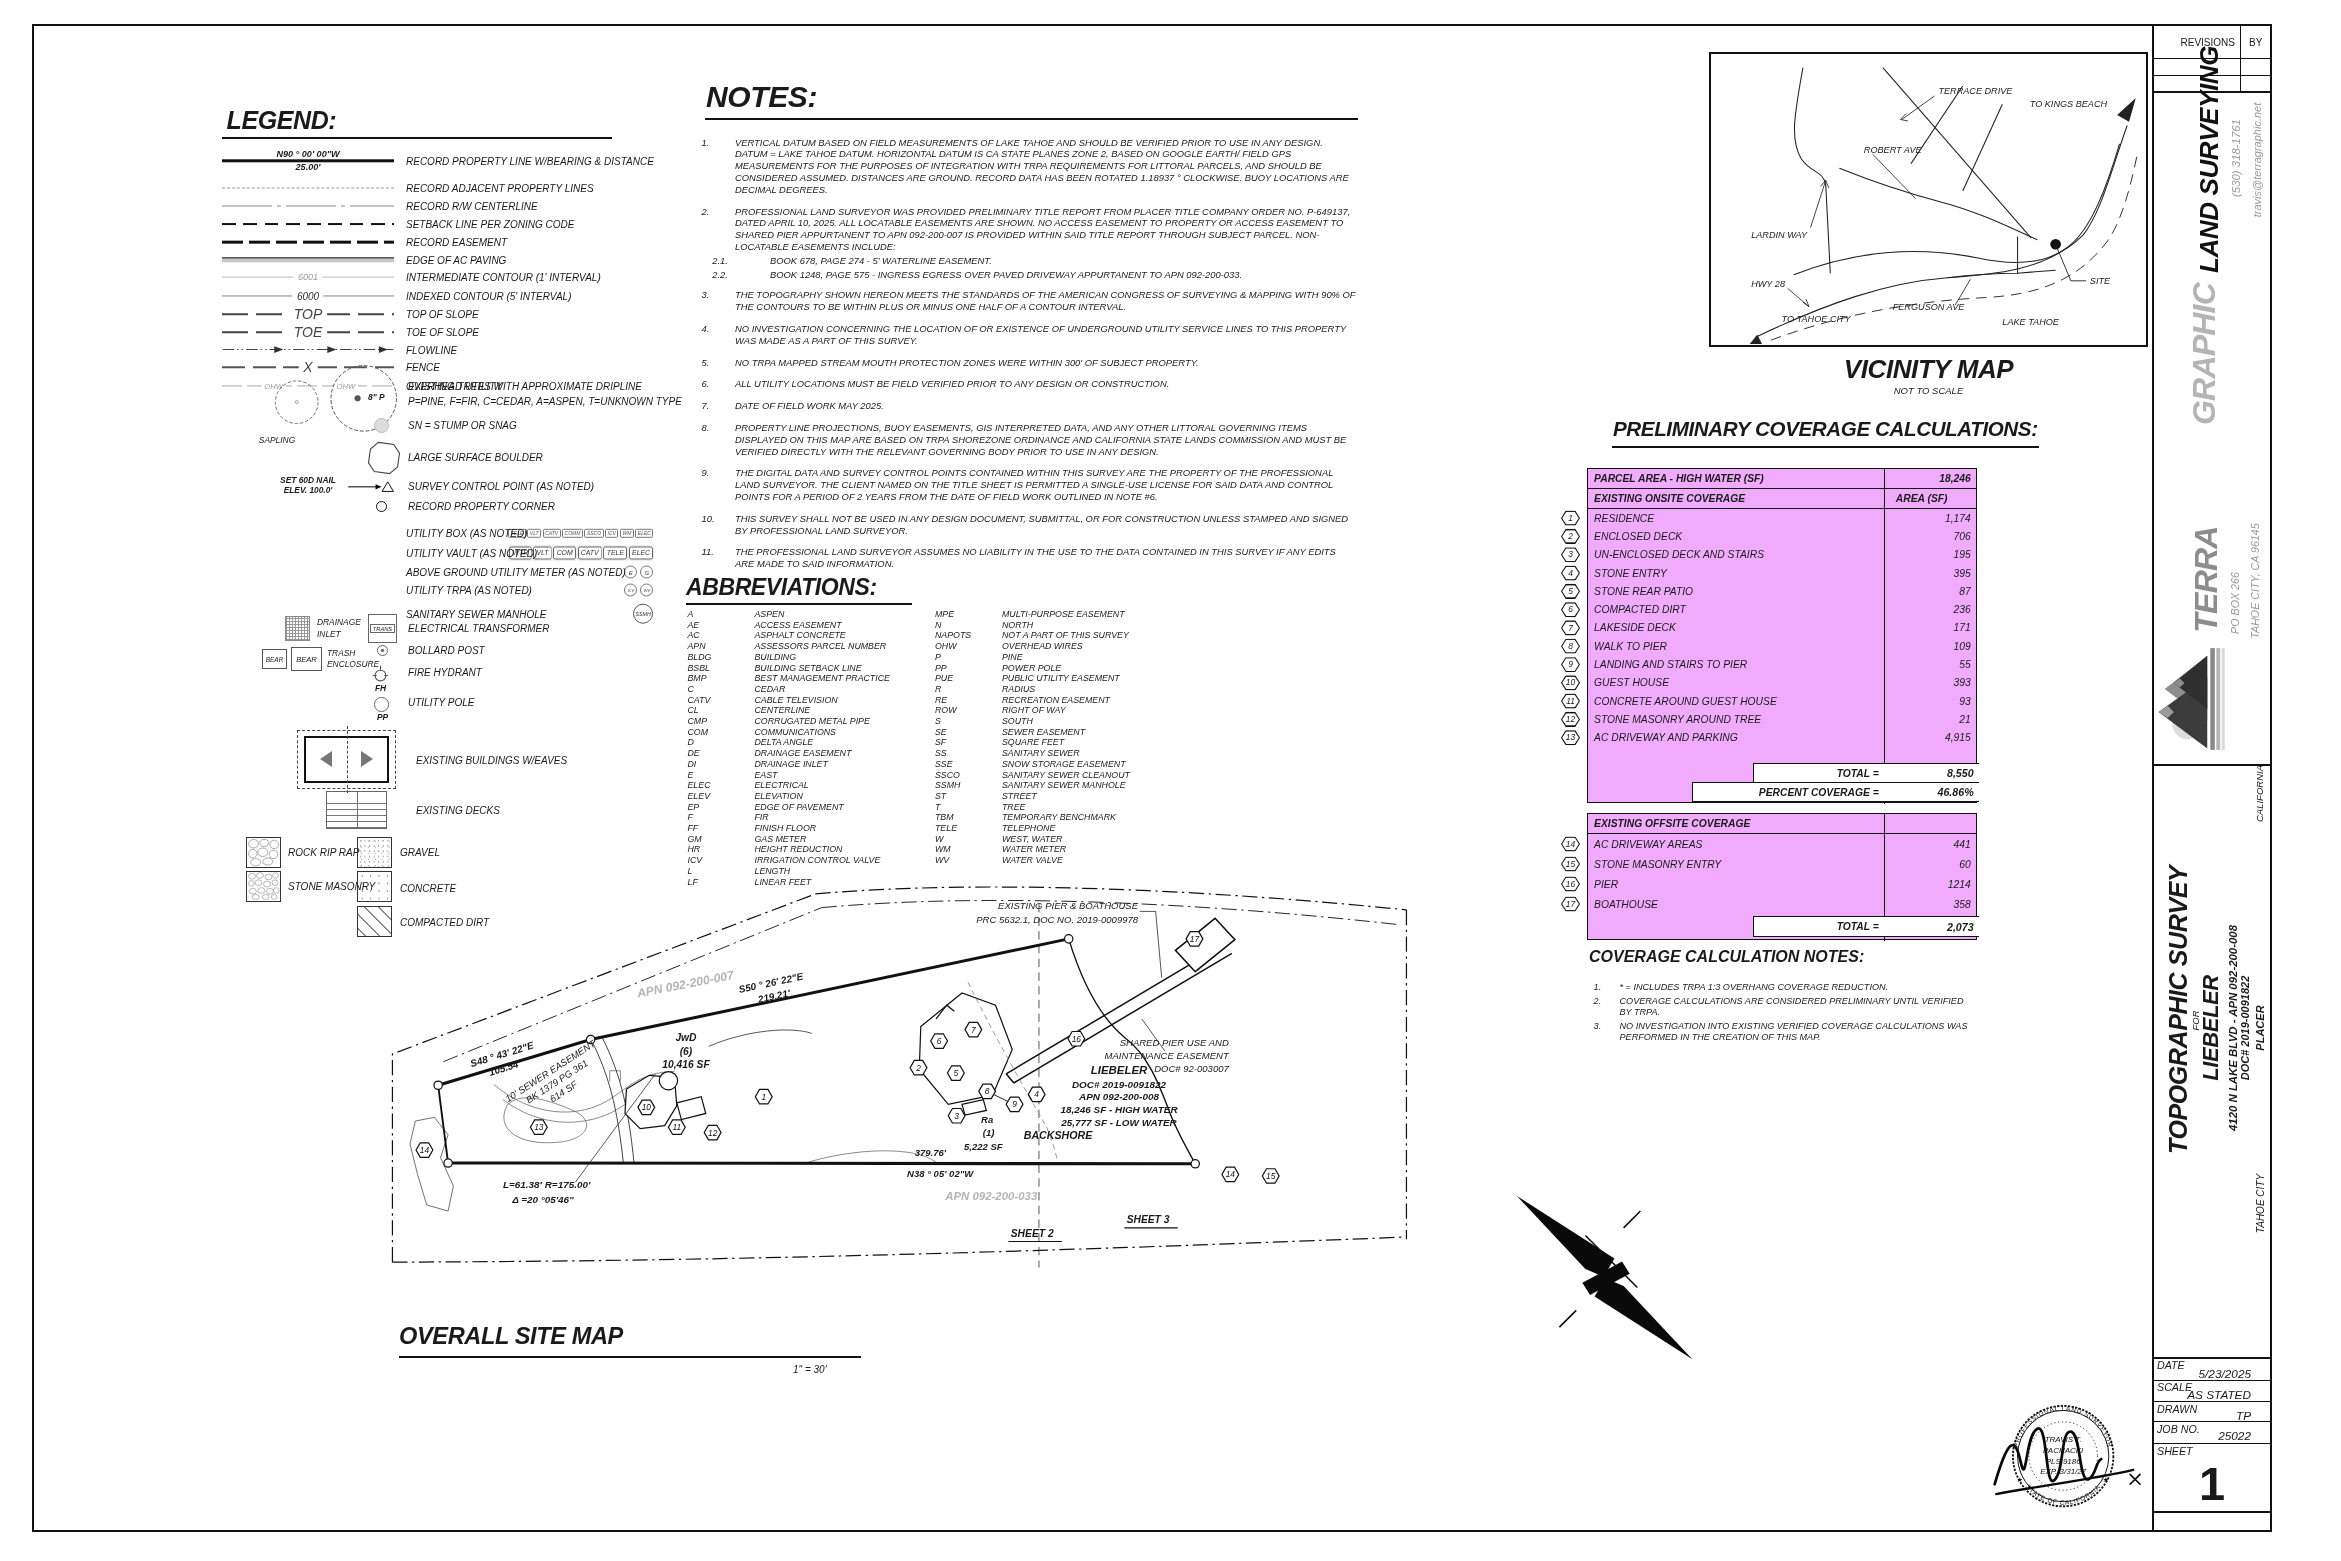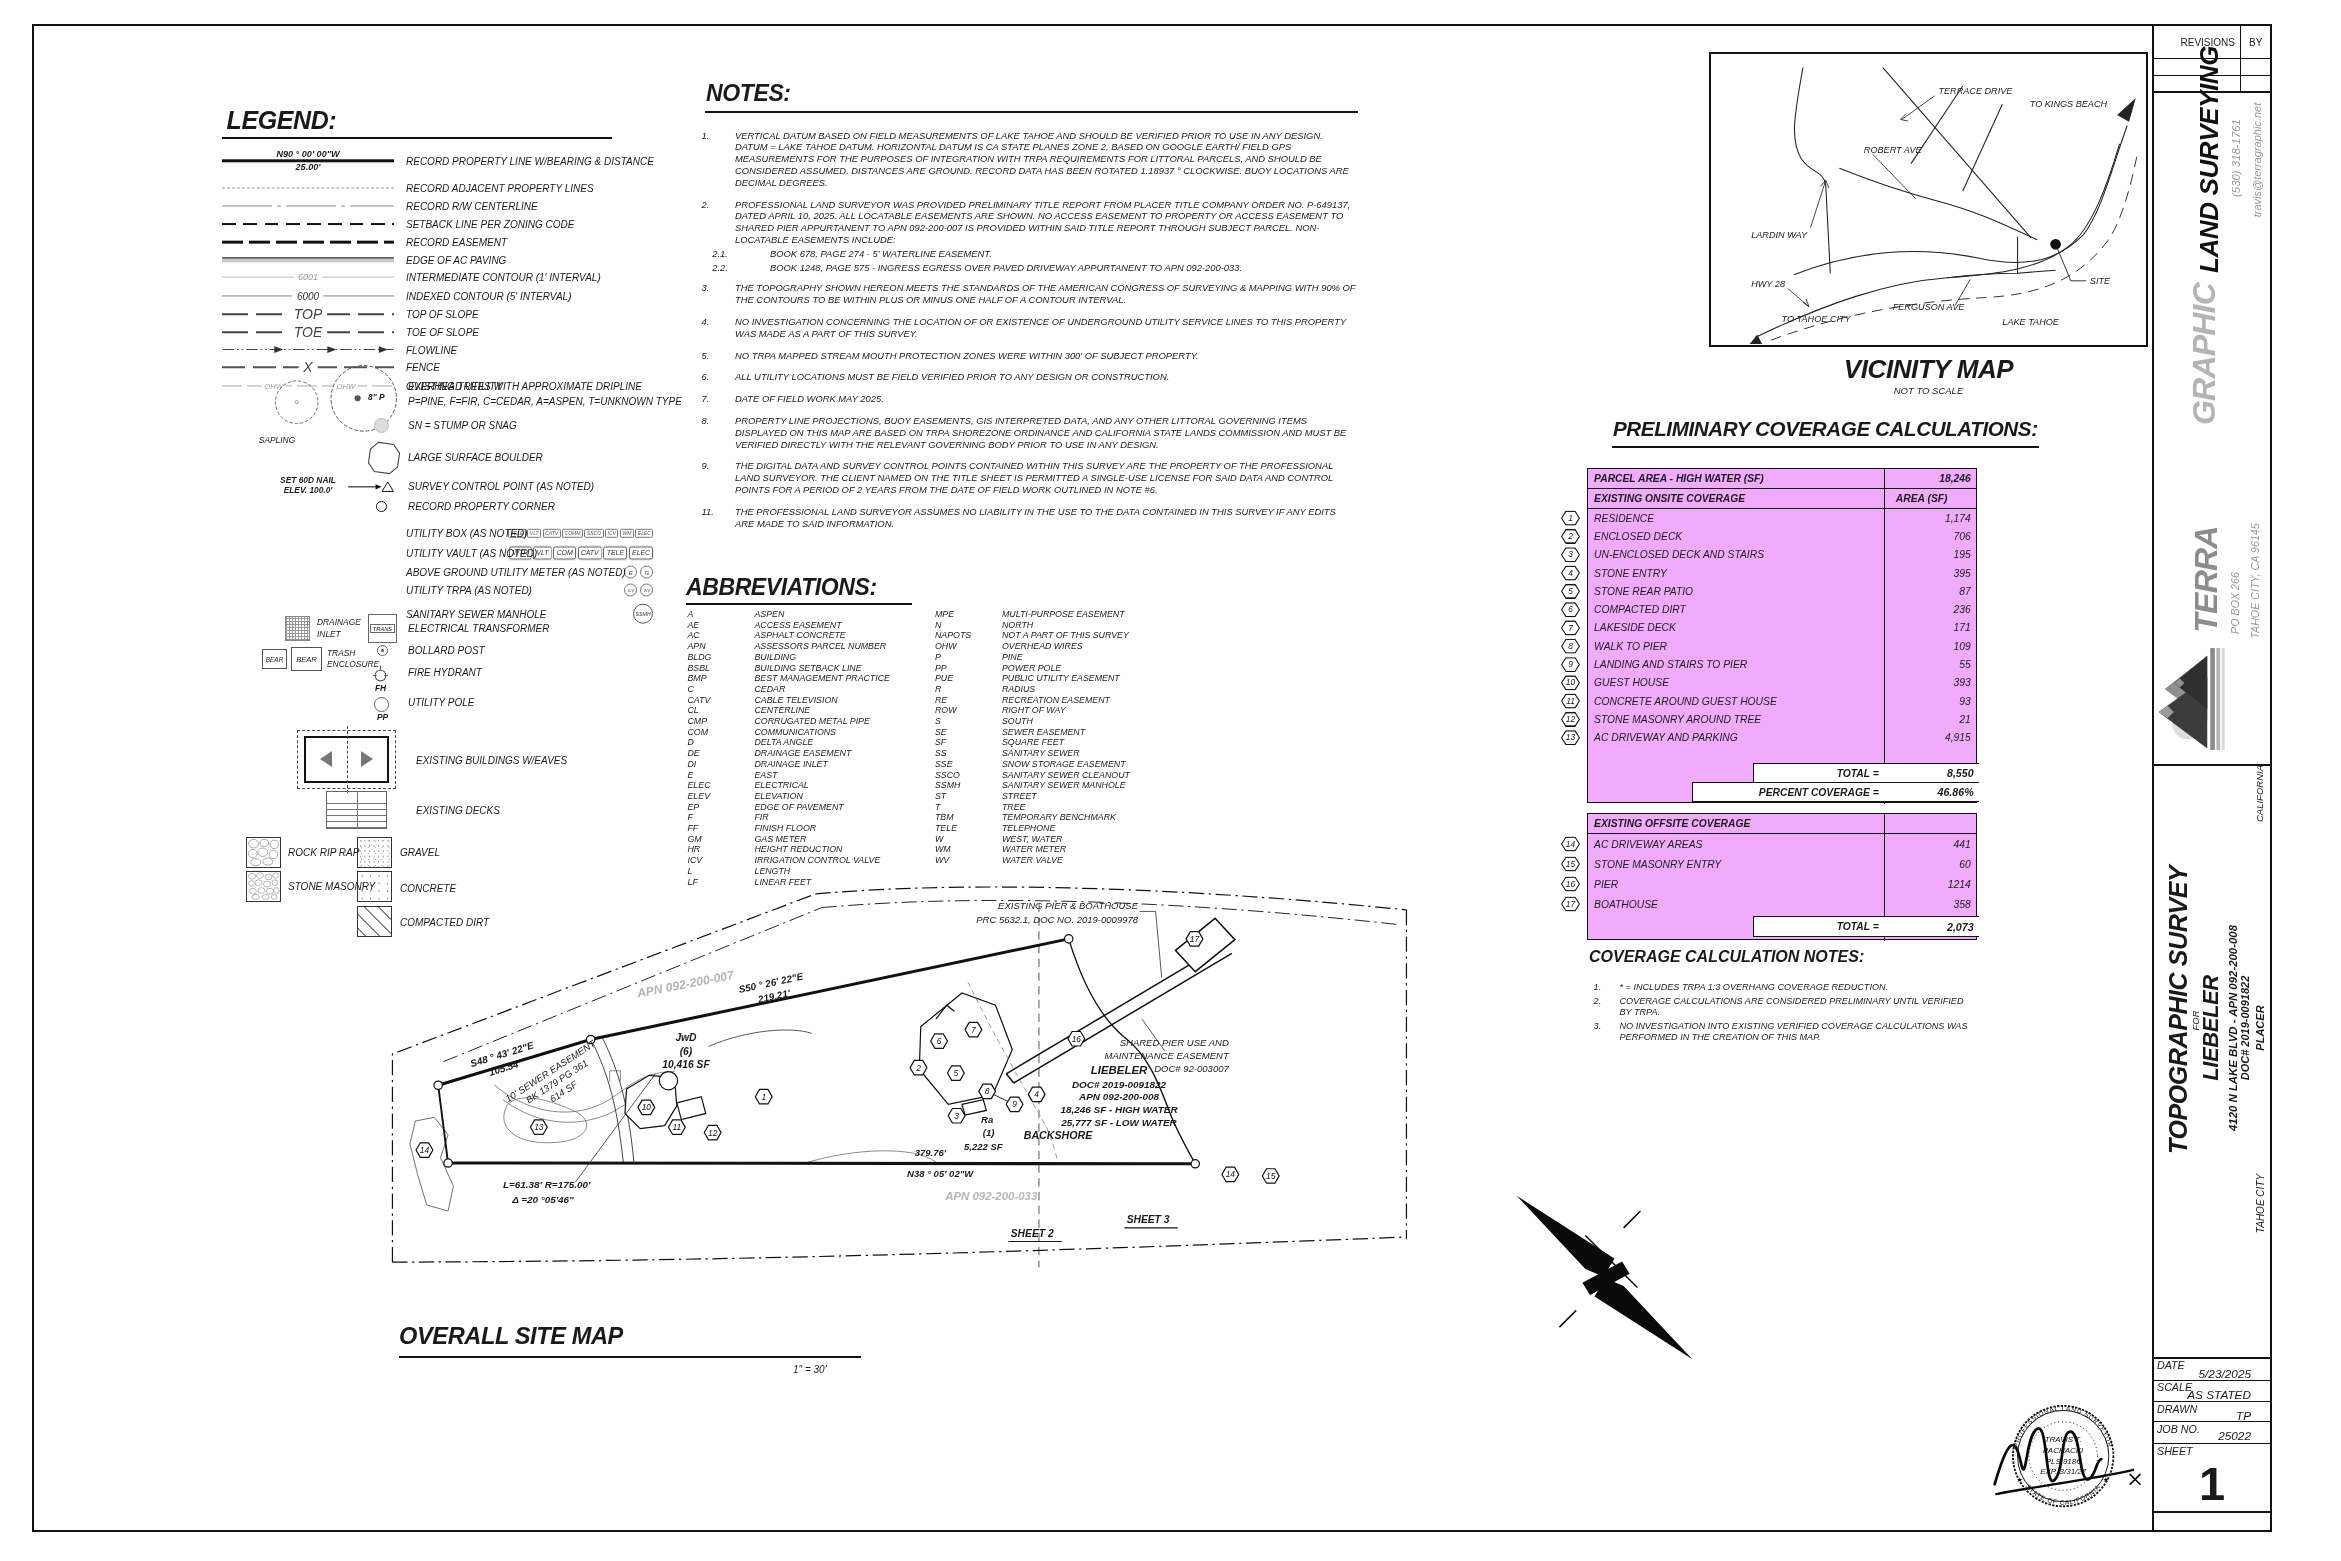--- a/index.html
+++ b/index.html
@@ -52,21 +52,21 @@
   .arrR{width:0;height:0;border-top:8.4px solid transparent;border-bottom:8.4px solid transparent;border-left:12.2px solid #777}
   .deckbox{width:61px;height:38px;border:0.8px solid #666;background:repeating-linear-gradient(0deg,#777 0 0.8px,transparent 0.8px 6.1px);position:relative}
   .deckbox::after{content:"";position:absolute;left:50%;top:0;bottom:0;border-left:0.8px solid #777}
   .surf{width:35px;height:30.5px;border:1.1px solid #333}
   .surf.gravel{background:radial-gradient(#777 0.8px,transparent 0.9px),radial-gradient(#999 0.6px,transparent 0.8px);background-size:6.9px 6.1px,4.6px 5.3px}
   .surf.concrete{background:radial-gradient(#888 0.7px,transparent 0.8px);background-size:8.4px 7.6px}
   .surf.dirt{background:repeating-linear-gradient(45deg,transparent 0 4.6px,#888 4.6px 5.7px,transparent 5.7px 10px)}
   .surflab{position:absolute;font-style:italic;font-size:10px;white-space:nowrap}
   
   #notes{position:absolute;left:700px;top:80px;width:656px}
-  #notes .hd{font-size:23px}
+  #notes .hd{font-size:30px}
   .note{display:flex;margin-bottom:10px;font-size:9.4px;line-height:11.8px;font-style:italic}
   .note .nn{flex:none;width:35px;padding-left:1.5px}
   .note .nt{flex:1}
   .note.sub{margin-top:-7.6px;margin-bottom:9.1px}
   .note.sub .nn{width:70px;padding-left:12.2px}
   
   #abbrev{position:absolute;left:686px;top:574px;width:671px}
   #abbrev .hd{font-size:23px}
   .abcol{position:absolute;top:35px;width:320px}
   .abrow{display:flex;font-size:8.8px;line-height:10.7px;font-style:italic}
@@ -398,20 +398,24 @@
     </div>
     <div class="note">
       <span class="nn">8.</span>
       <span class="nt">PROPERTY LINE PROJECTIONS, BUOY EASEMENTS, GIS INTERPRETED DATA, AND ANY OTHER LITTORAL GOVERNING ITEMS DISPLAYED ON THIS MAP ARE BASED ON TRPA SHOREZONE ORDINANCE AND CALIFORNIA STATE LANDS COMMISSION AND MUST BE VERIFIED DIRECTLY WITH THE RELEVANT GOVERNING BODY PRIOR TO USE IN ANY DESIGN.</span>
     </div>
     <div class="note">
       <span class="nn">9.</span>
       <span class="nt">THE DIGITAL DATA AND SURVEY CONTROL POINTS CONTAINED WITHIN THIS SURVEY ARE THE PROPERTY OF THE PROFESSIONAL LAND SURVEYOR.  THE CLIENT NAMED ON THE TITLE SHEET IS PERMITTED A SINGLE-USE LICENSE FOR SAID DATA AND CONTROL POINTS FOR A PERIOD OF 2 YEARS FROM THE DATE OF FIELD WORK OUTLINED IN NOTE #6.</span>
     </div>
     <div class="note">
+      <span class="nn">10.</span>
+      <span class="nt">THIS SURVEY SHALL NOT BE USED IN ANY DESIGN DOCUMENT, SUBMITTAL, OR FOR CONSTRUCTION UNLESS STAMPED AND SIGNED BY PROFESSIONAL LAND SURVEYOR.</span>
+    </div>
+    <div class="note">
       <span class="nn">11.</span>
       <span class="nt">THE PROFESSIONAL LAND SURVEYOR ASSUMES NO LIABILITY IN THE USE TO THE  DATA CONTAINED IN THIS SURVEY IF ANY EDITS ARE MADE TO SAID INFORMATION.</span>
     </div>
 </div>
 
 <div id="abbrev">
   <div class="sec-title hd">ABBREVIATIONS:</div>
   <div style="position:absolute;left:0;top:29px;width:226px;height:1.9px;background:#111"></div>
   <div class="abcol" style="left:1.5px">
     <div class="abrow">

